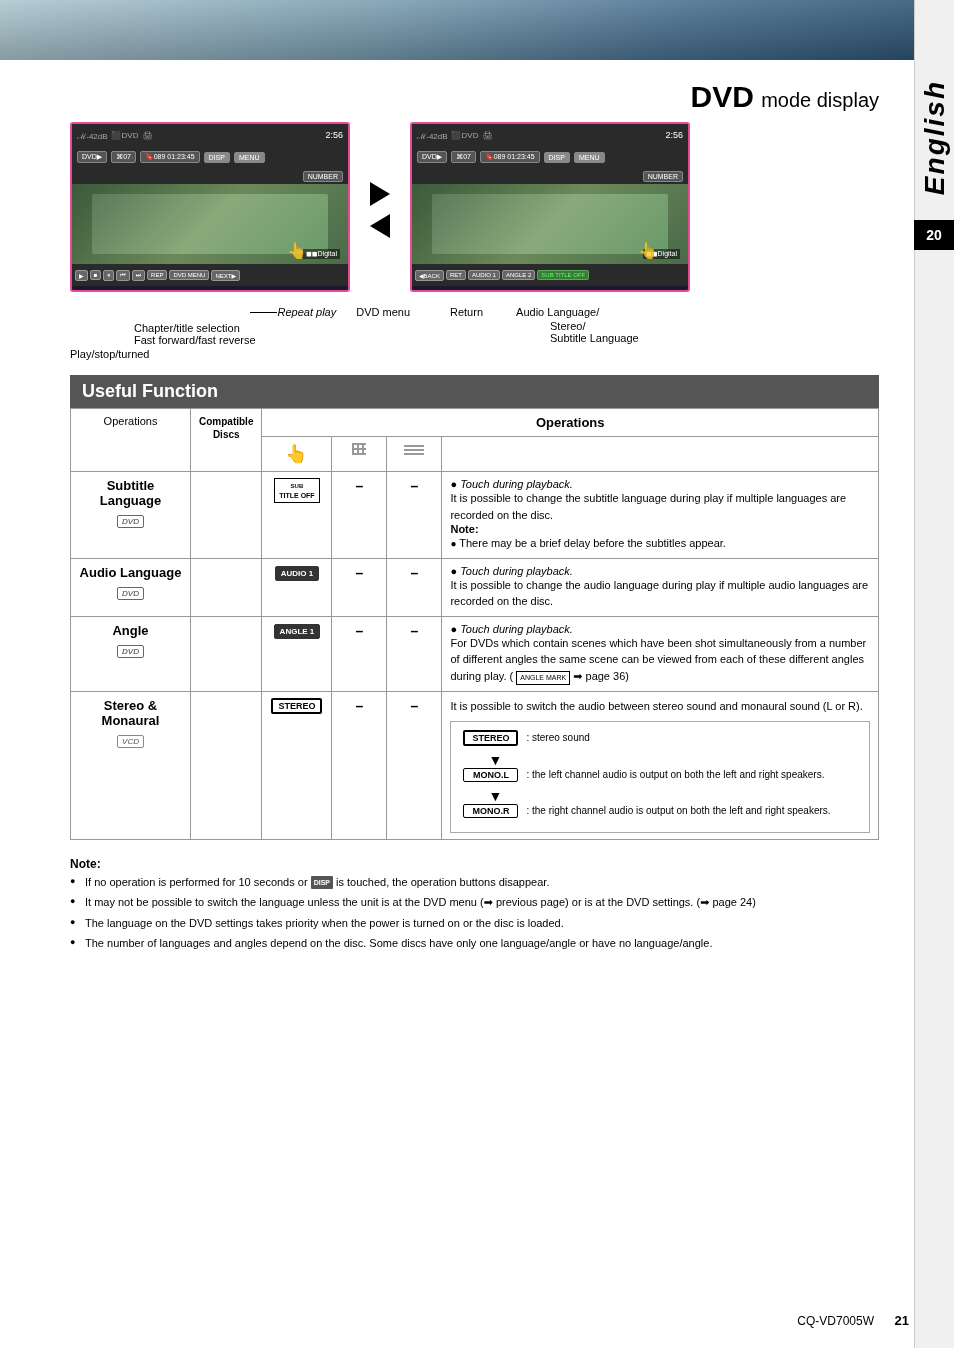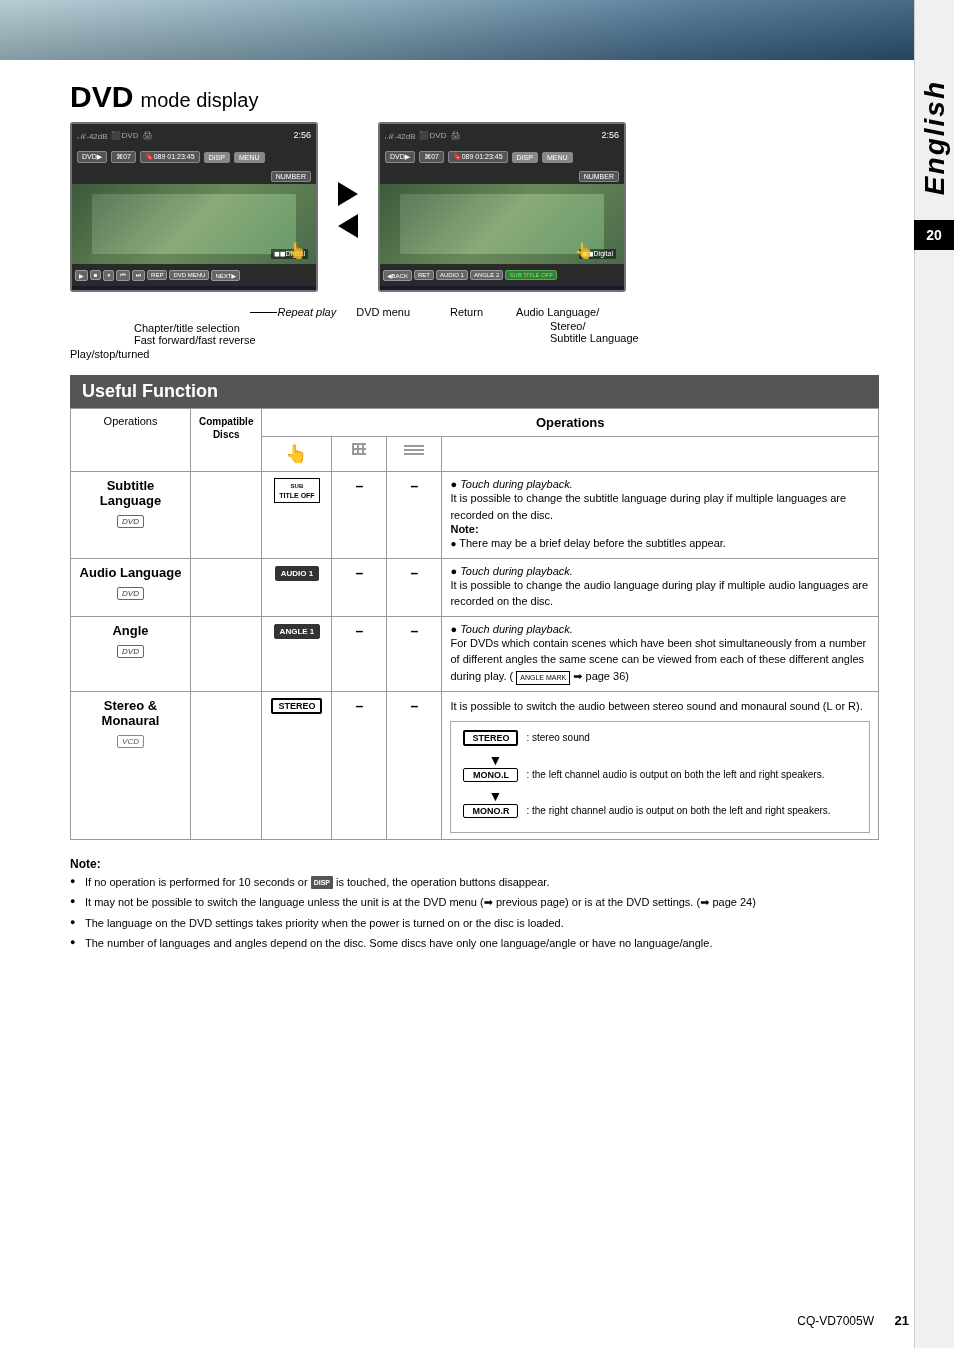--- a/index.html
+++ b/index.html
@@ -88,43 +88,44 @@
       margin-left: 40px;
       margin-right: 45px;
       padding: 20px 30px;
     }
 
     
     .dvd-title {
       font-size: 26px;
       font-weight: bold;
       margin-bottom: 8px;
+      text-align: right;
     }
     .dvd-title .dvd-word {
       font-size: 30px;
       font-weight: 900;
     }
     .dvd-title .mode-display {
       font-size: 20px;
       font-weight: normal;
     }
 
     
     .screenshots-row {
       display: flex;
       align-items: flex-start;
       gap: 20px;
       margin-bottom: 10px;
     }
 
     .screen-box {
-      width: 248px;
+      width: 280px;
       height: 170px;
       background: #1a1a2e;
-      border: 2px solid #737373;
+      border: 2px solid #ec4899;
       border-radius: 3px;
       position: relative;
       overflow: hidden;
       flex-shrink: 0;
     }
 
     
     .arrow-container {
       display: flex;
       flex-direction: column;

